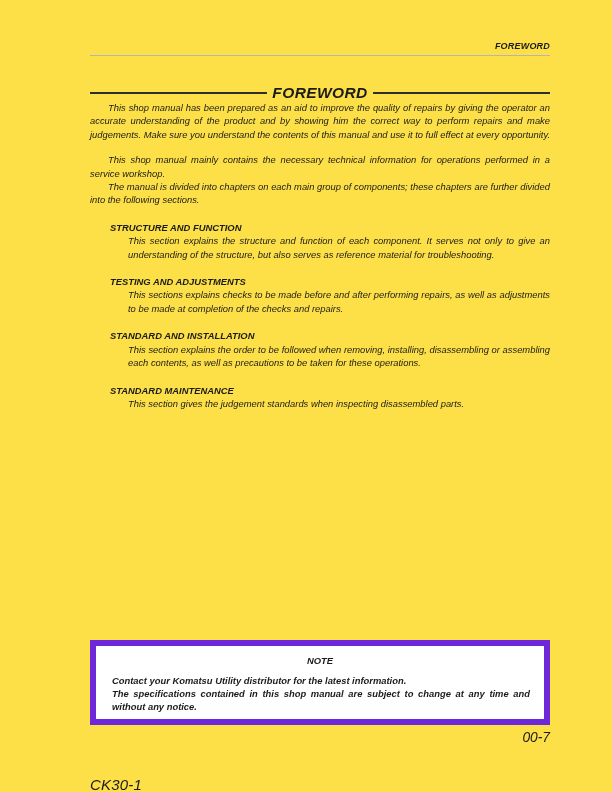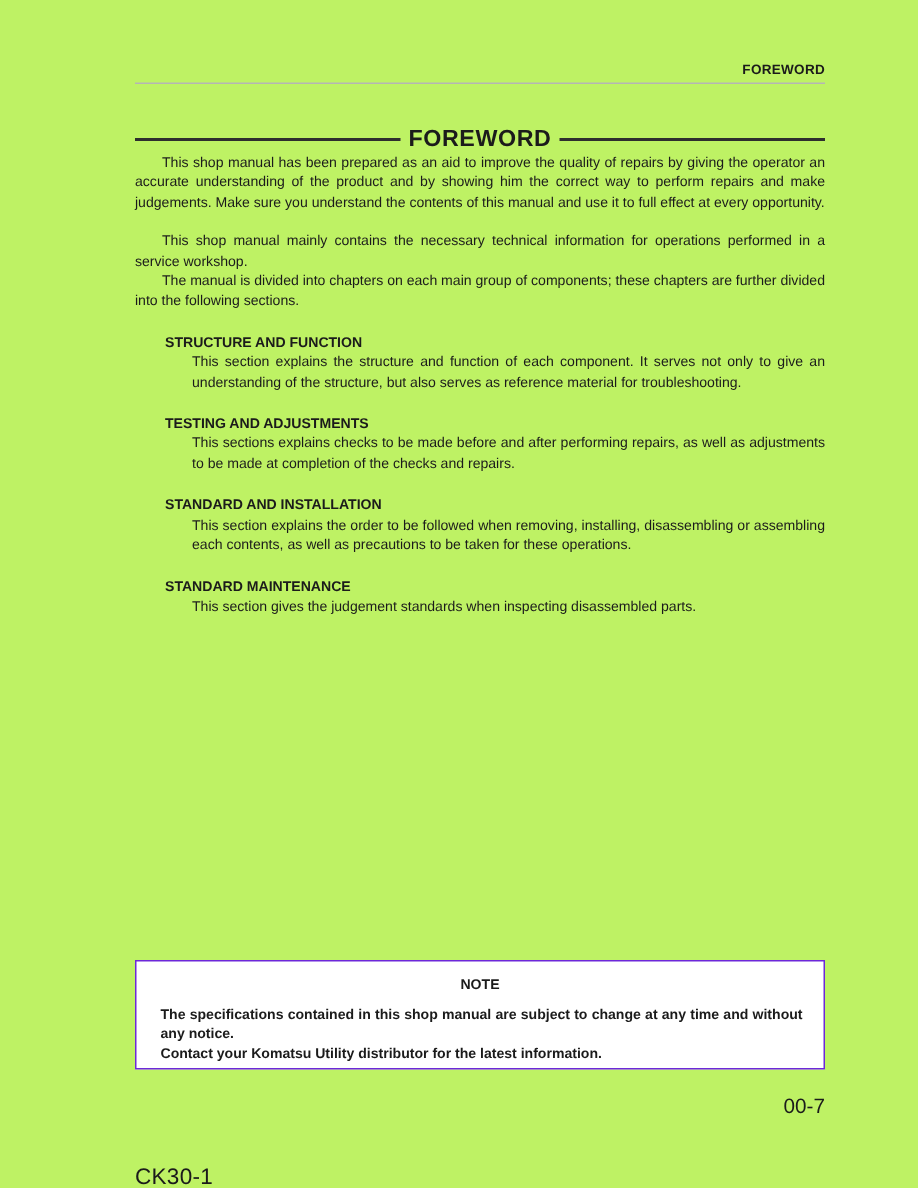--- a/index.html
+++ b/index.html
@@ -1,23 +1,24 @@
 <!DOCTYPE html>
 <html><head>
 <meta charset="utf-8">
 <style>
   html, body { margin: 0; padding: 0; background: #ffffff; }
   .page {
     position: relative;
     width: 612px;
     height: 792px;
-    background: #bef264;
+    background: #fde047;
     font-family: "Liberation Sans", sans-serif;
     color: #1b1b1b;
     overflow: hidden;
+    font-style: italic;
   }
   .running-head {
     position: absolute;
     top: 41px; left: 90px; right: 62px;
     text-align: right;
     font-size: 9px;
     font-weight: bold;
     letter-spacing: 0.2px;
   }
   .running-rule {
@@ -65,22 +66,22 @@
     padding-left: 20px;
     text-align: left;
   }
   .section p {
     margin: 0;
     padding-left: 38px;
   }
   .note-box {
     position: absolute;
     top: 640px; left: 90px; right: 62px;
-    height: 73px;
-    border: 1px solid #6d28d9;
+    height: 85px;
+    border: 6px solid #6d28d9;
     box-sizing: border-box;
     background: #ffffff;
   }
   .note-title {
     margin-top: 9px;
     text-align: center;
     font-size: 9.4px;
     font-weight: bold;
   }
   .note-body {
@@ -148,22 +149,22 @@
         <h3>STANDARD MAINTENANCE</h3>
         <p>This section gives the judgement standards when inspecting disassembled parts.</p>
       </div>
 
     </div>
   </div>
 
   <div class="note-box">
     <div class="note-title">NOTE</div>
     <div class="note-body">
+      <p>Contact your Komatsu Utility distributor for the latest information.</p>
       <p>The specifications contained in this shop manual are subject to change at any time and without any notice.</p>
-      <p>Contact your Komatsu Utility distributor for the latest information.</p>
     </div>
   </div>
 
   <div class="footer-left">CK30-1</div>
 
   <div class="footer-right">00-7</div>
 
 </div>
 
 </body></html>

